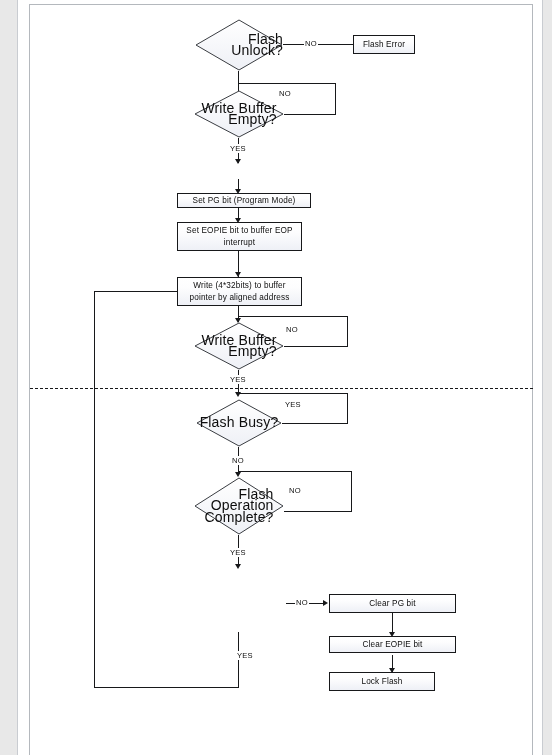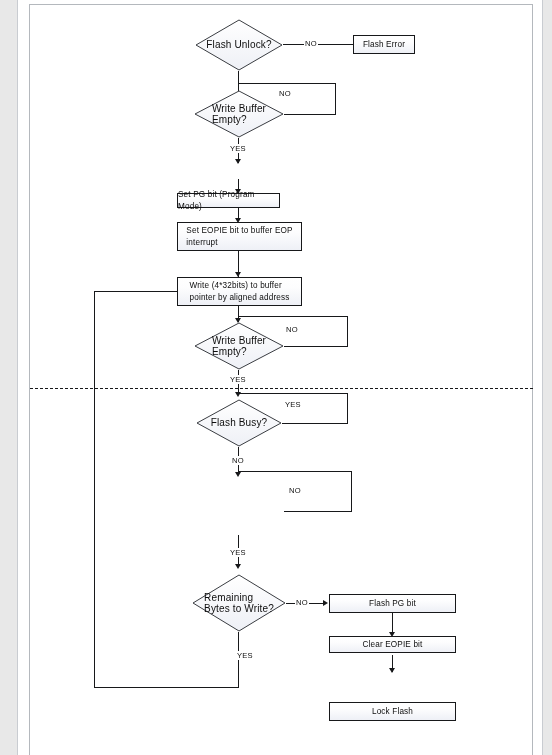--- a/index.html
+++ b/index.html
@@ -65,43 +65,44 @@
 
   
   .node-box {
     position: absolute;
     box-sizing: border-box;
     border: 1px solid #17181a;
     background: linear-gradient(to bottom, #ffffff 0%, #fdfdfe 35%, #eef0f6 100%);
     display: flex;
     align-items: center;
     justify-content: center;
+    text-align: center;
     color: #0d0d0d;
     font-size: 8.2px;
     line-height: 11.5px;
     letter-spacing: 0.15px;
   }
 
   
   .node-diamond {
     position: absolute;
   }
   .node-diamond svg { display: block; }
   .node-diamond .dlabel {
     position: absolute;
     left: 0;
     top: 0;
     width: 100%;
     height: 100%;
     display: flex;
     align-items: center;
     justify-content: center;
-    text-align: left;
+    text-align: right;
     color: #0d0d0d;
-    font-size: 10px;
+    font-size: 14px;
     line-height: 11.2px;
     letter-spacing: 0.15px;
   }
 
   
   .ln {
     position: absolute;
     background: #17181a;
   }
   .ln.v { width: 1px; }
@@ -198,21 +199,21 @@
     <span class="elabel" style="left:278px; top:89px;">NO</span>
 
     <div class="ln v" style="left:238px; top:138px; height:25px;"></div>
     <span class="elabel" style="left:229px; top:144px;">YES</span>
     <div class="arrow-down" style="left:235px; top:159px;"></div>
 
 
     <div class="ln v" style="left:238px; top:179px; height:13px;"></div>
     <div class="arrow-down" style="left:235px; top:189px;"></div>
 
-    <div class="node-box" style="left:177px; top:193px; width:103px; height:15px;">
+    <div class="node-box" style="left:177px; top:193px; width:134px; height:15px;">
       <span>Set PG bit (Program Mode)</span>
     </div>
 
     <div class="ln v" style="left:238px; top:208px; height:13px;"></div>
     <div class="arrow-down" style="left:235px; top:218px;"></div>
 
     <div class="node-box" style="left:177px; top:222px; width:125px; height:29px;">
       <span style="display:block;">
         <span>Set EOPIE bit to buffer EOP</span><br>
         <span>interrupt</span>
@@ -264,64 +265,65 @@
 
     <div class="ln h" style="left:282px; top:423px; width:66px;"></div>
     <div class="ln v" style="left:347px; top:393px; height:31px;"></div>
     <div class="ln h" style="left:238px; top:393px; width:110px;"></div>
     <span class="elabel" style="left:284px; top:400px;">YES</span>
 
     <div class="ln v" style="left:238px; top:447px; height:28px;"></div>
     <span class="elabel" style="left:231px; top:456px;">NO</span>
     <div class="arrow-down" style="left:235px; top:472px;"></div>
 
+    <div class="node-diamond" style="left:194px; top:477px; width:90px; height:58px;">
+      <svg width="90" height="58" viewBox="0 0 90 58">
+        <polygon points="45,1 89,29 45,57 1,29" fill="url(#dg1)" stroke="#3a3d42" stroke-width="1"></polygon>
+      </svg>
+      <div class="dlabel">
+        <span style="display:block;">
+          <span>Flash</span><br>
+          <span>Operation</span><br>
+          <span>Complete?</span>
+        </span>
+      </div>
+    </div>
 
     <div class="ln h" style="left:284px; top:511px; width:68px;"></div>
     <div class="ln v" style="left:351px; top:471px; height:41px;"></div>
     <div class="ln h" style="left:238px; top:471px; width:114px;"></div>
     <span class="elabel" style="left:288px; top:486px;">NO</span>
 
     <div class="ln v" style="left:238px; top:535px; height:32px;"></div>
     <span class="elabel" style="left:229px; top:548px;">YES</span>
     <div class="arrow-down" style="left:235px; top:564px;"></div>
 
-    <div class="node-diamond" style="left:192px; top:574px; width:94px; height:58px;">
-      <svg width="94" height="58" viewBox="0 0 94 58">
-        <polygon points="47,1 93,29 47,57 1,29" fill="url(#dg1)" stroke="#3a3d42" stroke-width="1"></polygon>
-      </svg>
-      <div class="dlabel">
-        <span style="display:block;">
-          <span>Remaining</span><br>
-          <span>Bytes to Write?</span>
-        </span>
-      </div>
-    </div>
 
     <div class="ln h" style="left:286px; top:603px; width:38px;"></div>
     <span class="elabel" style="left:295px; top:598px;">NO</span>
     <div class="arrow-right" style="left:323px; top:600px;"></div>
 
     <div class="ln v" style="left:238px; top:632px; height:56px;"></div>
     <span class="elabel" style="left:236px; top:651px;">YES</span>
     <div class="ln h" style="left:94px;  top:687px; width:145px;"></div>
     <div class="ln v" style="left:94px;  top:291px; height:397px;"></div>
     <div class="ln h" style="left:94px;  top:291px; width:84px;"></div>
 
     <div class="node-box" style="left:329px; top:594px; width:127px; height:19px;">
-      <span>Flash PG bit</span>
+      <span>Clear PG bit</span>
     </div>
 
     <div class="ln v" style="left:392px; top:613px; height:22px;"></div>
     <div class="arrow-down" style="left:389px; top:632px;"></div>
 
     <div class="node-box" style="left:329px; top:636px; width:127px; height:17px;">
       <span>Clear EOPIE bit</span>
     </div>
 
     <div class="ln v" style="left:392px; top:655px; height:17px;"></div>
     <div class="arrow-down" style="left:389px; top:668px;"></div>
 
-    <div class="node-box" style="left:329px; top:672px; width:127px; height:19px;margin-top:30px;">
+    <div class="node-box" style="left:329px; top:672px; width:106px; height:19px;">
       <span>Lock Flash</span>
     </div>
 
   </div>
 </div>
 
 </body></html>

